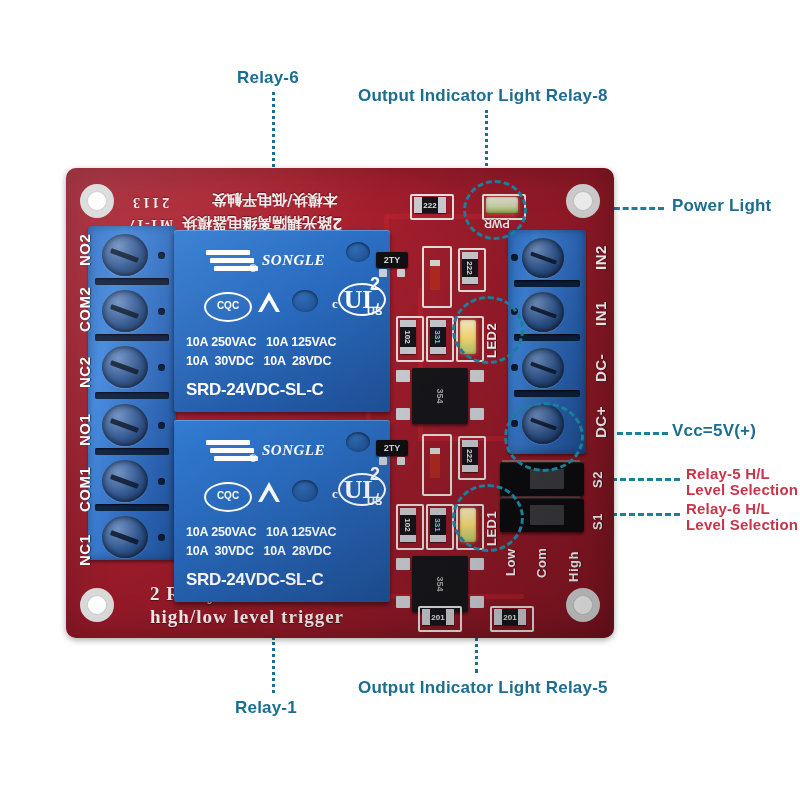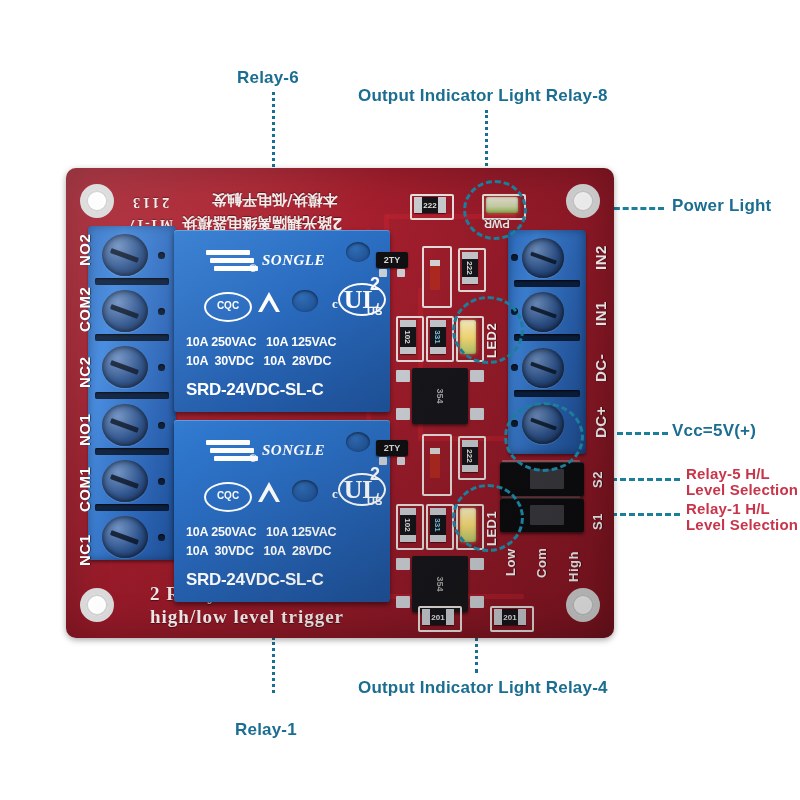--- a/index.html
+++ b/index.html
@@ -129,28 +129,28 @@
 <div class="anno" style="left:672px;top:196px;font-size:17px;">Power Light</div>
 <div class="lead h" style="left:508px;top:207px;width:156px;"></div>
 
 <div class="anno" style="left:672px;top:421px;font-size:17px;">Vcc=5V(+)</div>
 <div class="lead h" style="left:572px;top:432px;width:96px;"></div>
 
 <div class="anno red" style="left:686px;top:466px;font-size:15px;">Relay-5 H/L
 Level Selection</div>
 <div class="lead hr" style="left:602px;top:478px;width:78px;"></div>
 
-<div class="anno red" style="left:686px;top:501px;font-size:15px;">Relay-1 H/L
+<div class="anno red" style="left:686px;top:501px;font-size:15px;">Relay-6 H/L
 Level Selection</div>
 <div class="lead hr" style="left:602px;top:513px;width:78px;"></div>
 
-<div class="anno" style="left:235px;top:720px;font-size:17px;">Relay-1</div>
+<div class="anno" style="left:235px;top:698px;font-size:17px;">Relay-1</div>
 <div class="lead v" style="left:272px;top:637px;height:56px;"></div>
 
-<div class="anno" style="left:358px;top:678px;font-size:17px;">Output Indicator Light Relay-4</div>
+<div class="anno" style="left:358px;top:678px;font-size:17px;">Output Indicator Light Relay-5</div>
 <div class="lead v" style="left:475px;top:637px;height:36px;"></div>
 
 <div id="board">
 
   <div class="hole" style="left:14px;top:16px;">
       <i></i>
     </div>
   <div class="hole" style="left:500px;top:16px;">
       <i></i>
     </div>

